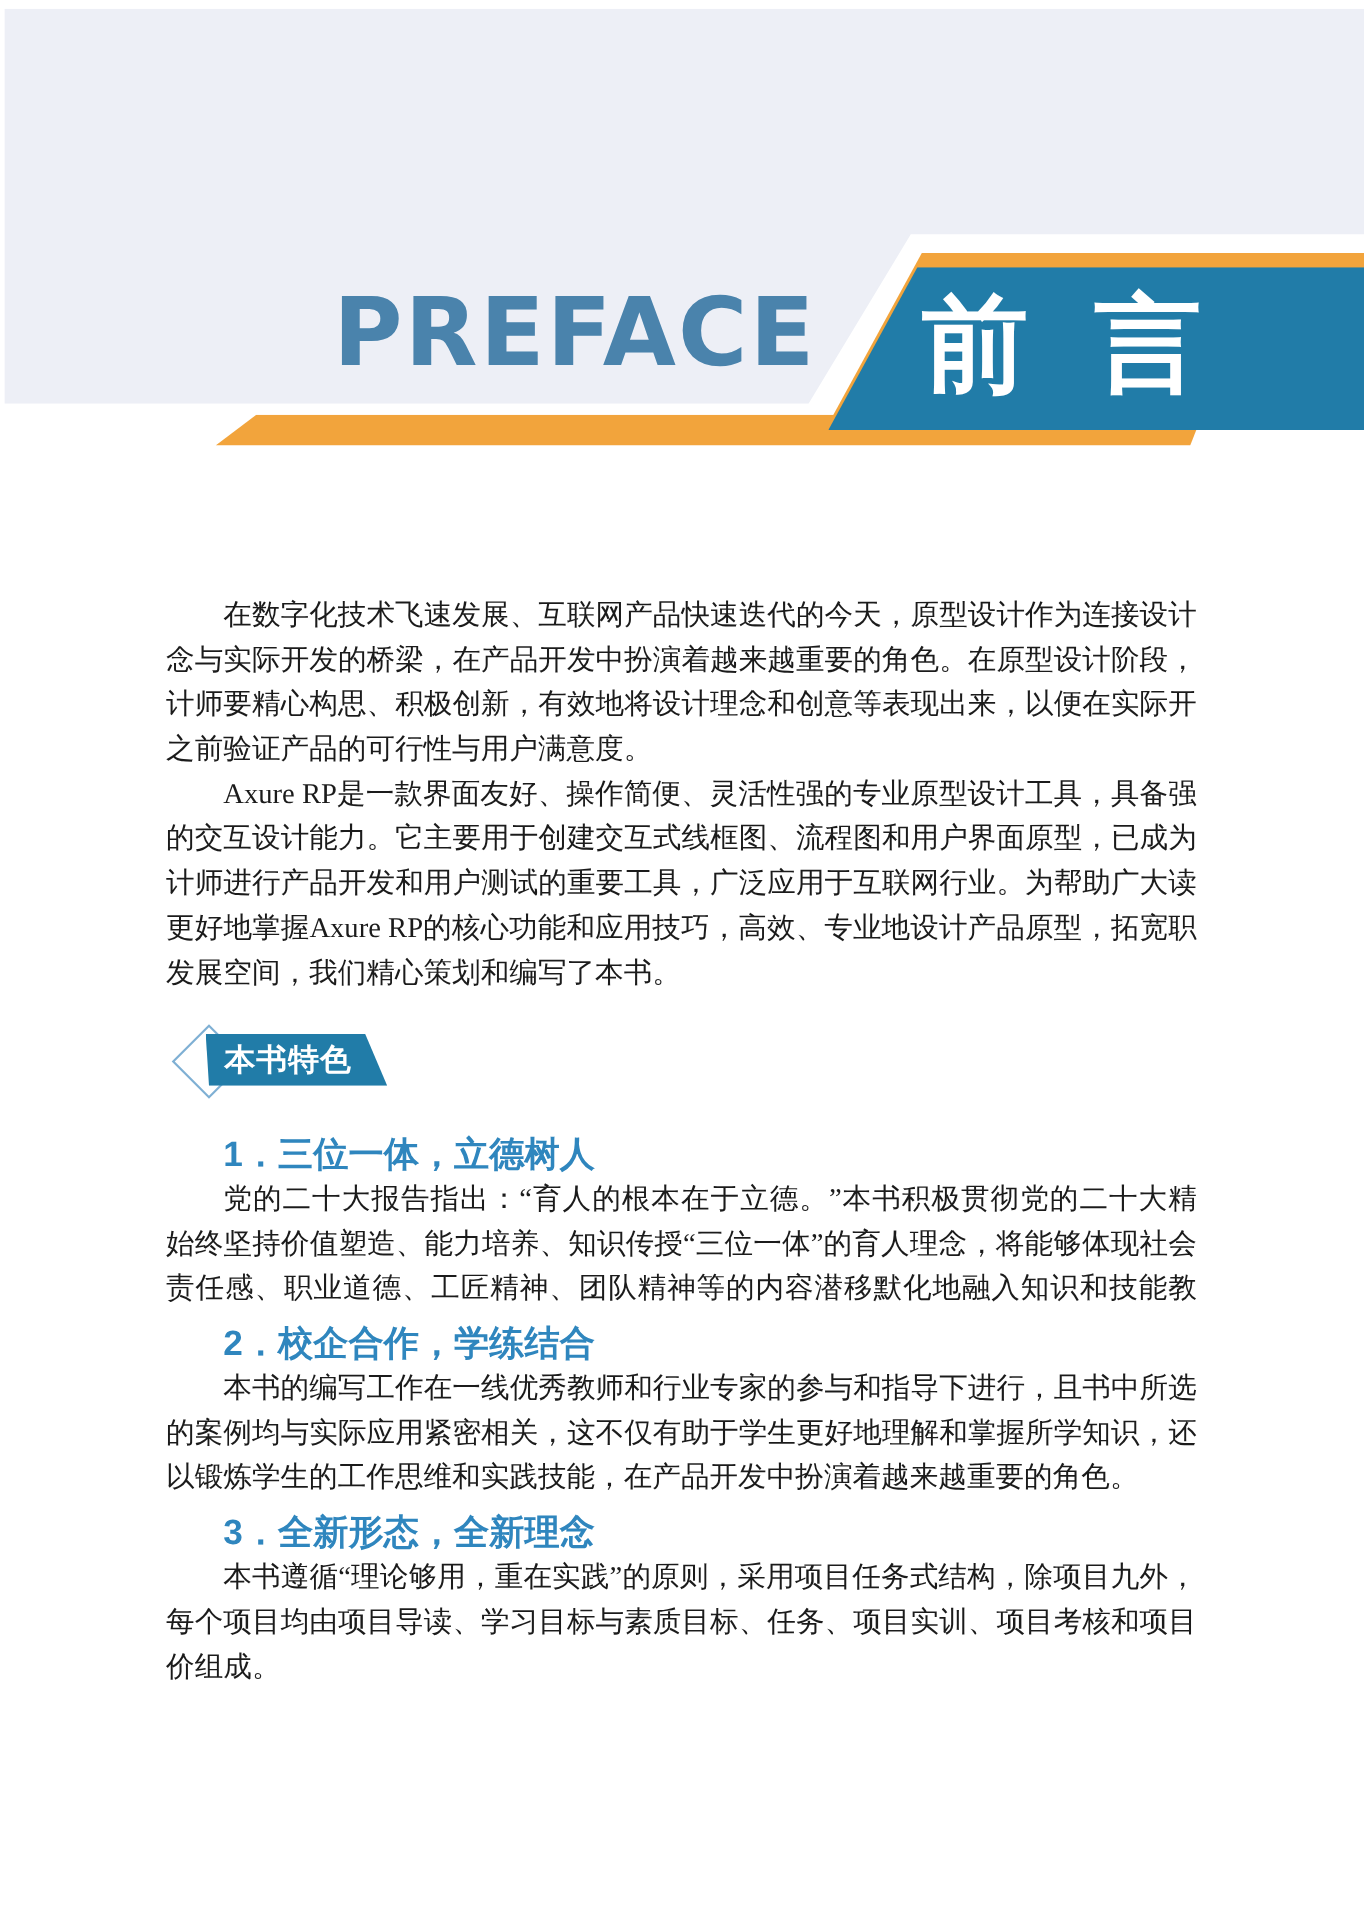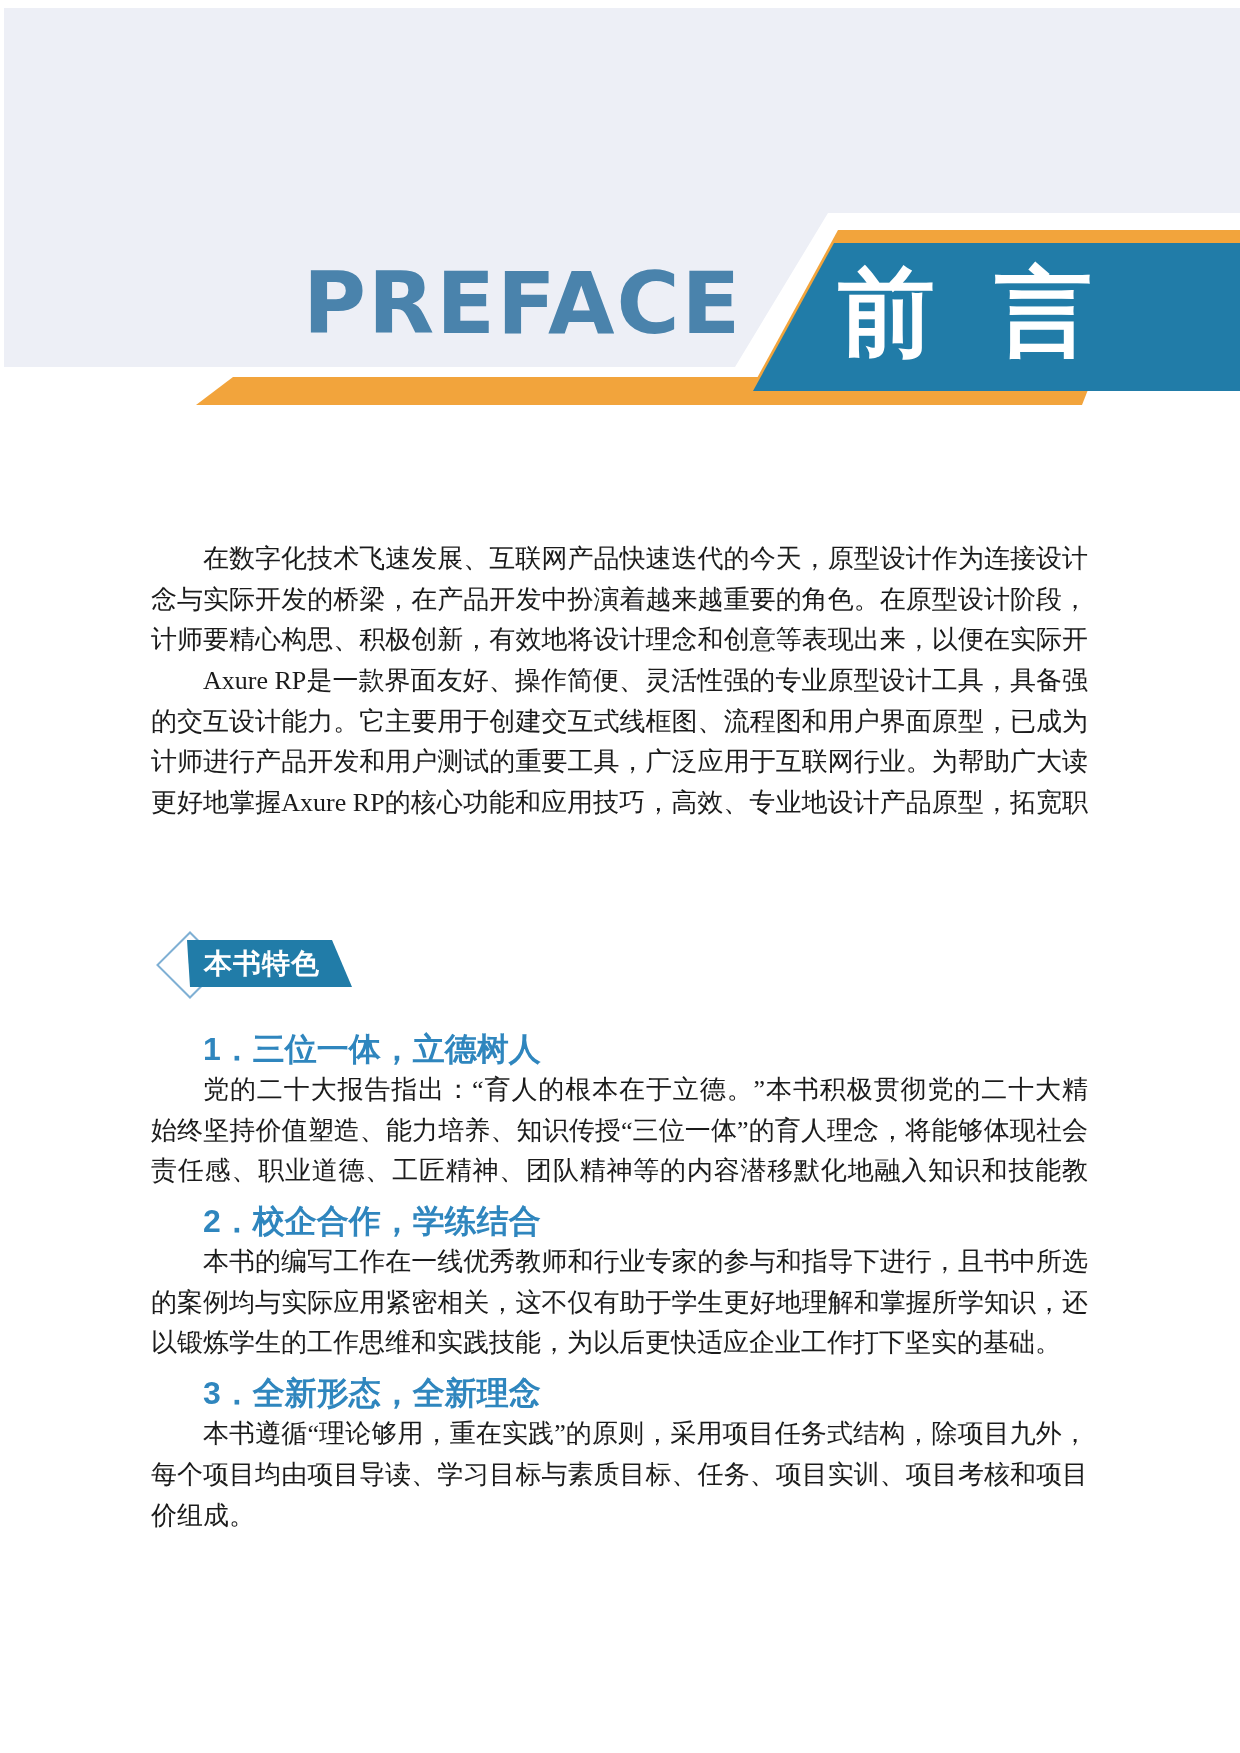--- a/index.html
+++ b/index.html
@@ -59,39 +59,41 @@
     <div class="layer ribbon-bottom"></div>
     <div class="layer blue-box"></div>
     <div class="preface-en">PREFACE</div>
     <div class="preface-zh">前言</div>
   </div>
 
   <div class="intro" id="intro">
       <div class="bodyline indent full">在数字化技术飞速发展、互联网产品快速迭代的今天，原型设计作为连接设计理</div>
       <div class="bodyline full">念与实际开发的桥梁，在产品开发中扮演着越来越重要的角色。在原型设计阶段，设</div>
       <div class="bodyline full">计师要精心构思、积极创新，有效地将设计理念和创意等表现出来，以便在实际开发</div>
+      <div class="bodyline">之前验证产品的可行性与用户满意度。</div>
       <div class="bodyline indent full">Axure RP是一款界面友好、操作简便、灵活性强的专业原型设计工具，具备强大</div>
       <div class="bodyline full">的交互设计能力。它主要用于创建交互式线框图、流程图和用户界面原型，已成为设</div>
       <div class="bodyline full">计师进行产品开发和用户测试的重要工具，广泛应用于互联网行业。为帮助广大读者</div>
       <div class="bodyline full">更好地掌握Axure RP的核心功能和应用技巧，高效、专业地设计产品原型，拓宽职业</div>
+      <div class="bodyline">发展空间，我们精心策划和编写了本书。</div>
     </div>
 
   <div class="badge">
     <div class="diamond"></div>
     <div class="flag">本书特色</div>
   </div>
 
   <div class="features" id="features">
       <div class="sec-heading first">1．三位一体，立德树人</div>
       <div class="bodyline indent full">党的二十大报告指出：“育人的根本在于立德。”本书积极贯彻党的二十大精神，</div>
       <div class="bodyline full">始终坚持价值塑造、能力培养、知识传授“三位一体”的育人理念，将能够体现社会</div>
       <div class="bodyline full">责任感、职业道德、工匠精神、团队精神等的内容潜移默化地融入知识和技能教育，</div>
       <div class="sec-heading">2．校企合作，学练结合</div>
       <div class="bodyline indent full">本书的编写工作在一线优秀教师和行业专家的参与和指导下进行，且书中所选取</div>
       <div class="bodyline full">的案例均与实际应用紧密相关，这不仅有助于学生更好地理解和掌握所学知识，还可</div>
-      <div class="bodyline">以锻炼学生的工作思维和实践技能，为以后更快适应企业工作打下坚实的基础。</div>
+      <div class="bodyline">以锻炼学生的工作思维和实践技能，在产品开发中扮演着越来越重要的角色。</div>
       <div class="sec-heading">3．全新形态，全新理念</div>
       <div class="bodyline indent full">本书遵循“理论够用，重在实践”的原则，采用项目任务式结构，除项目九外，</div>
       <div class="bodyline full">每个项目均由项目导读、学习目标与素质目标、任务、项目实训、项目考核和项目评</div>
       <div class="bodyline">价组成。</div>
     </div>
 
 </div>
 
 </body></html>

